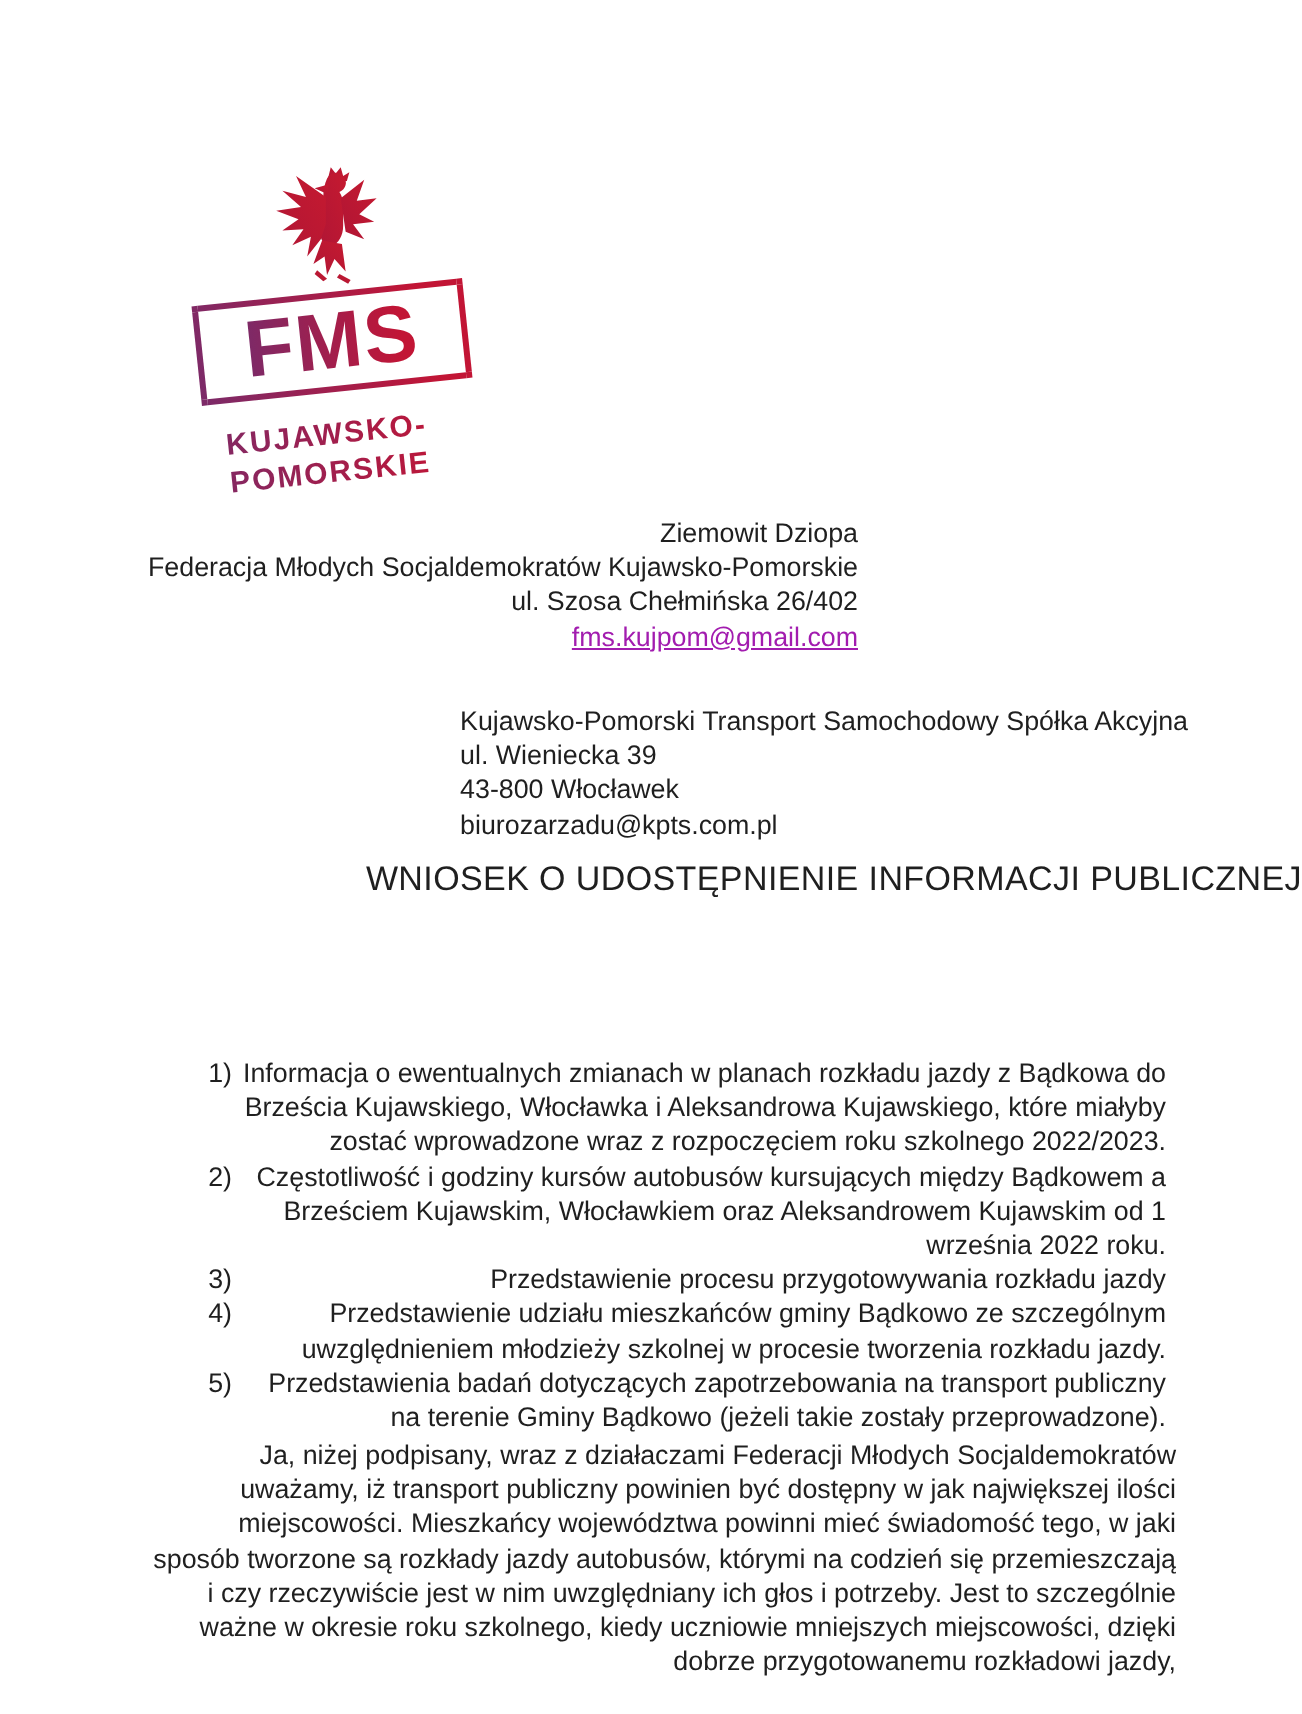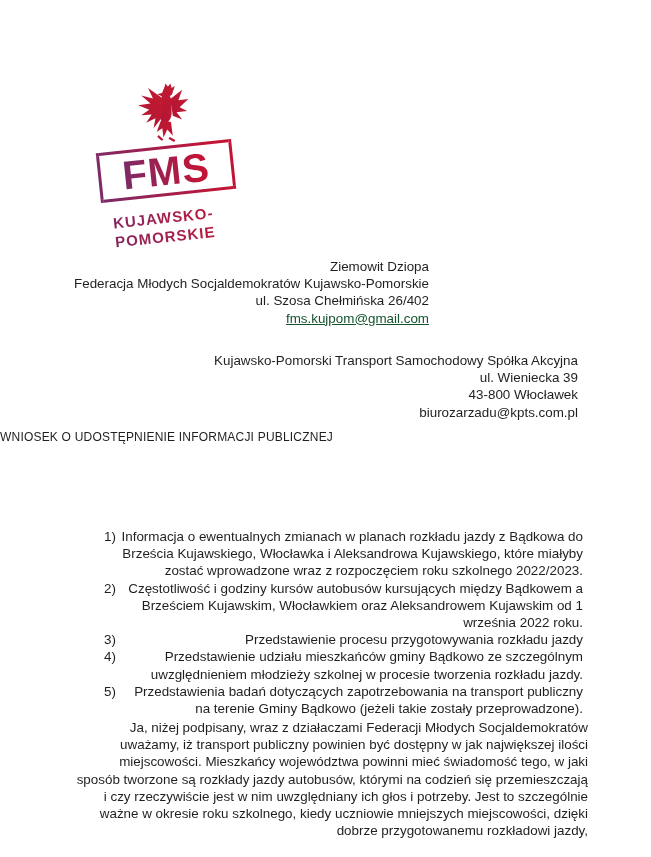--- a/index.html
+++ b/index.html
@@ -32,25 +32,25 @@
     font-size:15px; font-weight:800; letter-spacing:1px; line-height:1.25;
     text-align:left; padding-left:16px;
     background:linear-gradient(95deg,#7c2a68 0%, #c21535 95%);
     -webkit-background-clip:text; background-clip:text;
     color:transparent;
   }
 
   
   .txt { font-size:13.4px; line-height:17.2px;text-align:right; }
   .sender   { position:absolute; left:74px;  top:258px; }
-  .sender a { color:#14532d; }
-  .recipient{ position:absolute; right:73px; top:352px; text-align:right; }
+  .sender a { color:#a21caf; }
+  .recipient{ position:absolute; right:57px; top:352px; text-align:left; }
   .doc-title{
     position:absolute; left:0; right:0; top:430px;
-    text-align:left; font-size:12px; letter-spacing:.2px;
+    text-align:right; font-size:17px; letter-spacing:.2px;
   }
   .intro    { position:absolute; left:74px; top:462px; width:509px; }
   .req-list { position:absolute; left:74px; top:528px; width:509px; list-style:none; }
   .req-list li { display:flex; }
   .li-num  { width:26px; flex:0 0 26px; margin-left:16px; }
   .li-text { flex:1; }
   .justif  { position:absolute; left:74px; top:719px; width:514px; }
   .justif-head { font-weight:bold; }
 </style>
 </head>

